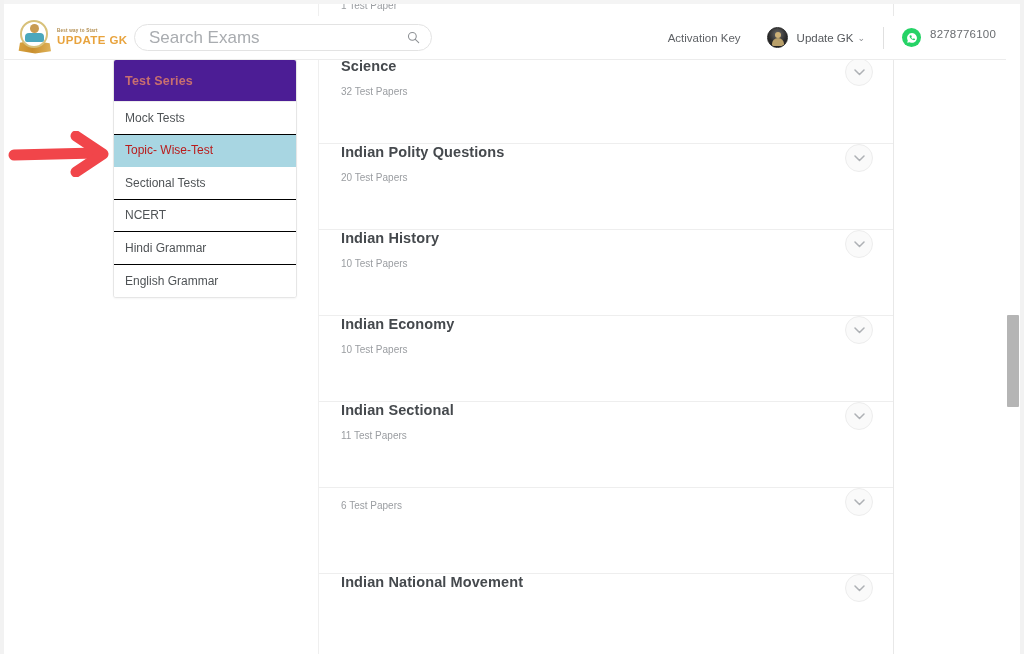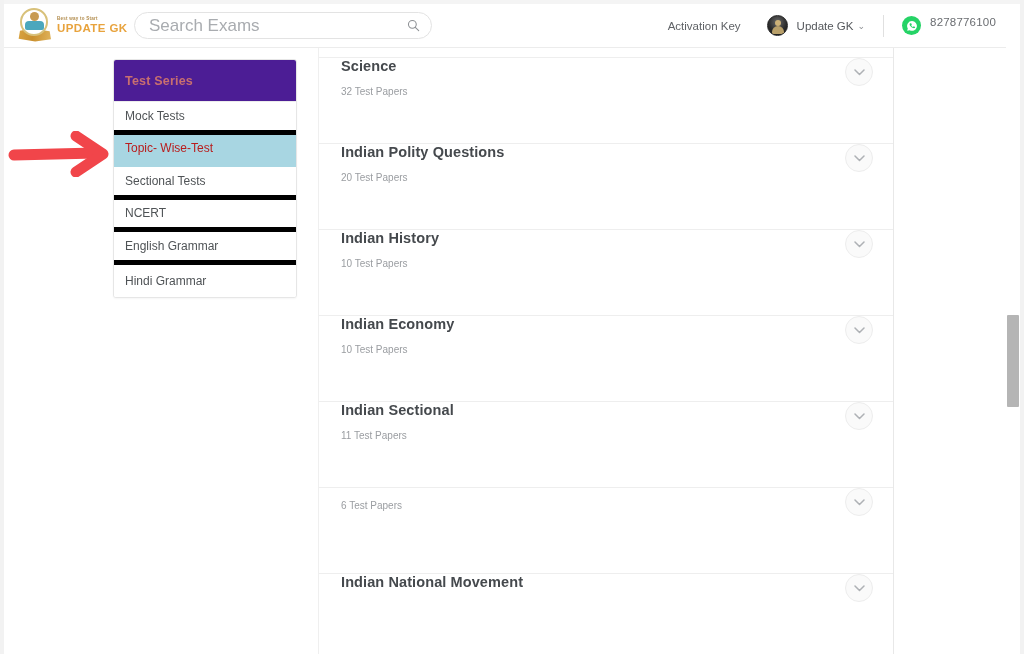--- a/index.html
+++ b/index.html
@@ -36,21 +36,21 @@
   .top-strip {
     position: absolute;
     left: 0; top: 0;
     width: 1024px; height: 4px;
     background: #f4f4f4;
   }
 
   
   .header {
     position: absolute;
-    left: 4px; top: 4px;
+    left: 4px; top: 16px;
     width: 1016px;
     height: 44px;
     background: #ffffff;
     border-bottom: 1px solid #ececec;
     display: flex;
     align-items: center;
     z-index: 40;
   }
 
   .brand {
@@ -245,21 +245,21 @@
     border-bottom: 1px solid #ececec;
     letter-spacing: .2px;
   }
   .sidebar-item {
     height: 32.5px;
     display: flex;
     align-items: center;
     padding-left: 11px;
     font-size: 12px;
     color: #4f5356;
-    border-bottom: 5px solid #000000;
+    border-bottom: 1px solid #000000;
     cursor: pointer;
     background: #ffffff;
   }
   .sidebar-item:last-child { border-bottom: none; }
   .sidebar-item.active {
     background: #a8d6e2;
     color: #b91c1c;
     border-bottom-color: #a8d6e2;
   }
 
@@ -416,24 +416,24 @@
     <div class="sidebar-item active">
       <span>Topic- Wise-Test</span>
     </div>
     <div class="sidebar-item">
       <span>Sectional Tests</span>
     </div>
     <div class="sidebar-item">
       <span>NCERT</span>
     </div>
     <div class="sidebar-item">
+      <span>Hindi Grammar</span>
+    </div>
+    <div class="sidebar-item">
       <span>English Grammar</span>
-    </div>
-    <div class="sidebar-item">
-      <span>Hindi Grammar</span>
     </div>
   </div>
 
   <svg class="arrow-annotation" viewBox="0 0 112 46">
     <path d="M6 24 L88 22" stroke="#f1454a" stroke-width="11" stroke-linecap="round" fill="none"></path>
     <path d="M68 5 L95 23 L68 41" stroke="#f1454a" stroke-width="11" stroke-linecap="round" stroke-linejoin="round" fill="none"></path>
   </svg>
 
   <div class="content-card">
     <div class="content-scroll">

